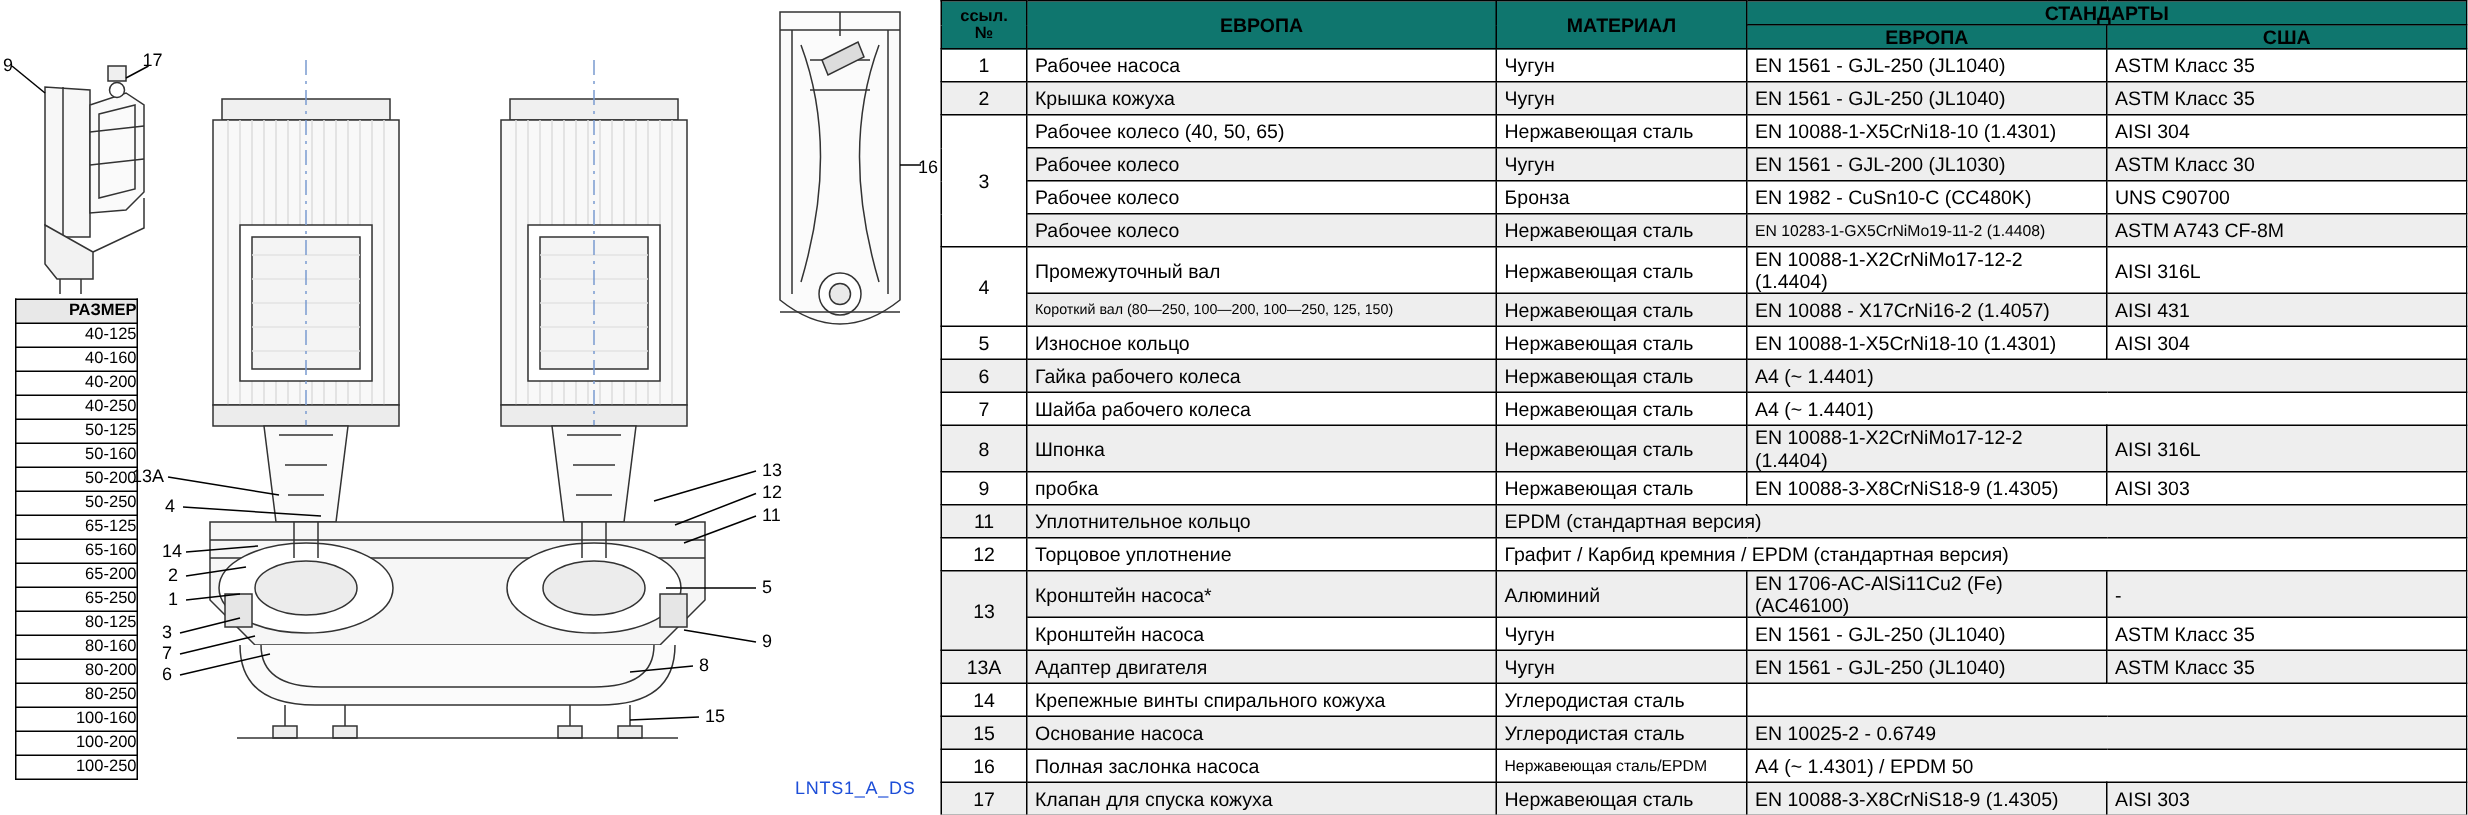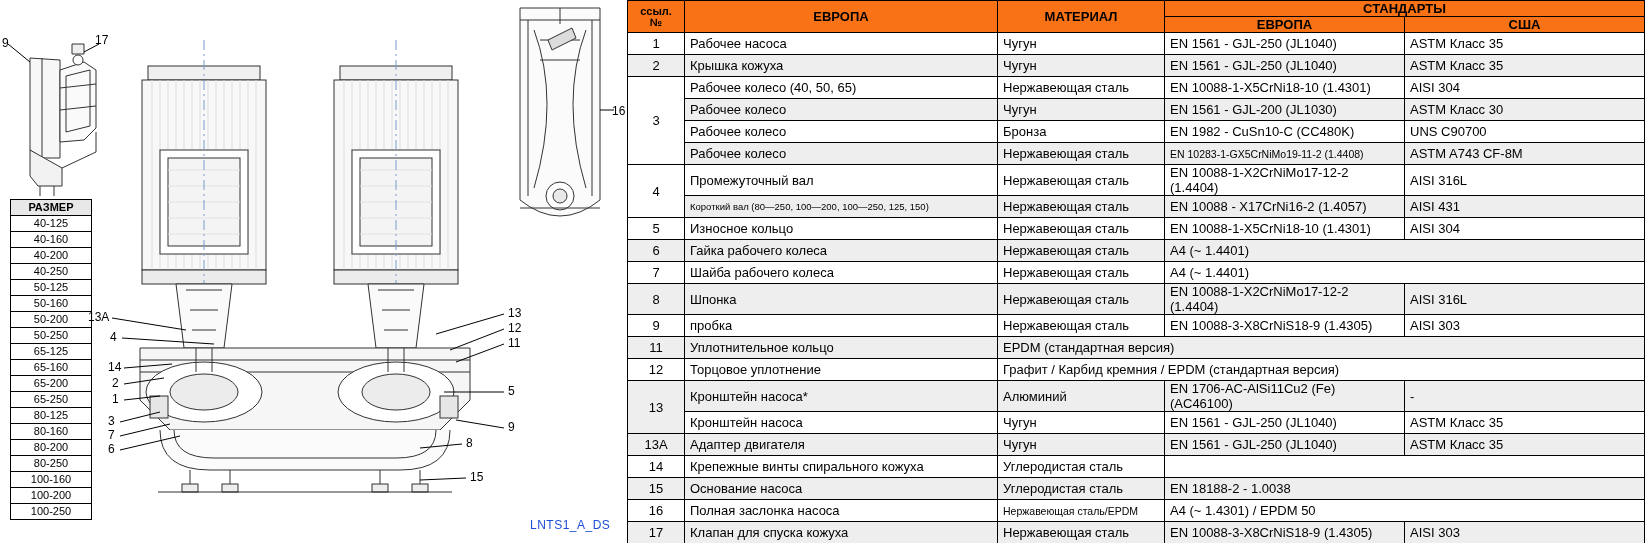--- a/index.html
+++ b/index.html
@@ -8,32 +8,32 @@
 
   
   .drawing{position:absolute;left:0;top:0;width:626px;height:543px;}
   .drawing svg{position:absolute;left:0;top:0;}
 
   .dwg-label{position:absolute;font-size:12px;color:#000;}
   .code-label{position:absolute;left:530px;top:518px;font-size:12px;color:#1d4ed8;letter-spacing:.5px;}
 
   
   .size-table{position:absolute;left:10px;top:199px;width:82px;border:1px solid #000;border-collapse:collapse;}
-  .size-table td{border:1px solid #000;font-size:11px;text-align:center;height:15px;line-height:15px;padding:0;}
+  .size-table td{border:1px solid #000;font-size:11px;text-align:right;height:15px;line-height:15px;padding:0;}
   .size-table .hdr{font-weight:bold;font-size:11px;background:#e8e8e8;}
 
   
   .spec{position:absolute;left:627px;top:0;width:1018px;height:543px;border-collapse:collapse;table-layout:fixed;}
   .spec td,.spec th{border:1px solid #000;font-size:13px;padding:0 5px;vertical-align:middle;}
   .spec .c-ref{width:46px;text-align:center;}
   .spec .c-part{width:302px;}
   .spec .c-mat{width:156px;}
   .spec .c-eu{width:270px;}
   .spec .c-us{width:152px;}
-  .spec thead th{background:#f97316;font-weight:bold;text-align:center;font-size:13px;margin-top:32px;}
+  .spec thead th{background:#0f766e;font-weight:bold;text-align:center;font-size:13px;margin-top:32px;}
   .spec tbody tr{height:22px;}
   .spec tbody tr.shade td{background:#eeeeee;}
   .spec .small{font-size:10.5px;}
   .spec .tiny{font-size:9.5px;}
   .spec .ctr{text-align:center;}
   .ref-head-1{font-size:11px;text-align:center;line-height:11px;}
 </style>
 </head>
 <body>
 
@@ -383,21 +383,21 @@
         <td class="c-ref ctr">14</td>
         <td class="c-part">Крепежные винты спирального кожуха</td>
         <td class="c-mat">Углеродистая сталь</td>
         <td class="c-eu" colspan="2"></td>
       </tr>
 
       <tr class="shade">
         <td class="c-ref ctr">15</td>
         <td class="c-part">Основание насоса</td>
         <td class="c-mat">Углеродистая сталь</td>
-        <td class="c-eu" colspan="2">EN 18188-2 - 1.0038</td>
+        <td class="c-eu" colspan="2">EN 10025-2 - 0.6749</td>
       </tr>
 
       <tr>
         <td class="c-ref ctr">16</td>
         <td class="c-part">Полная заслонка насоса</td>
         <td class="c-mat small">Нержавеющая сталь/EPDM</td>
         <td class="c-eu" colspan="2">A4 (~ 1.4301) / EPDM 50</td>
       </tr>
 
       <tr class="shade">

